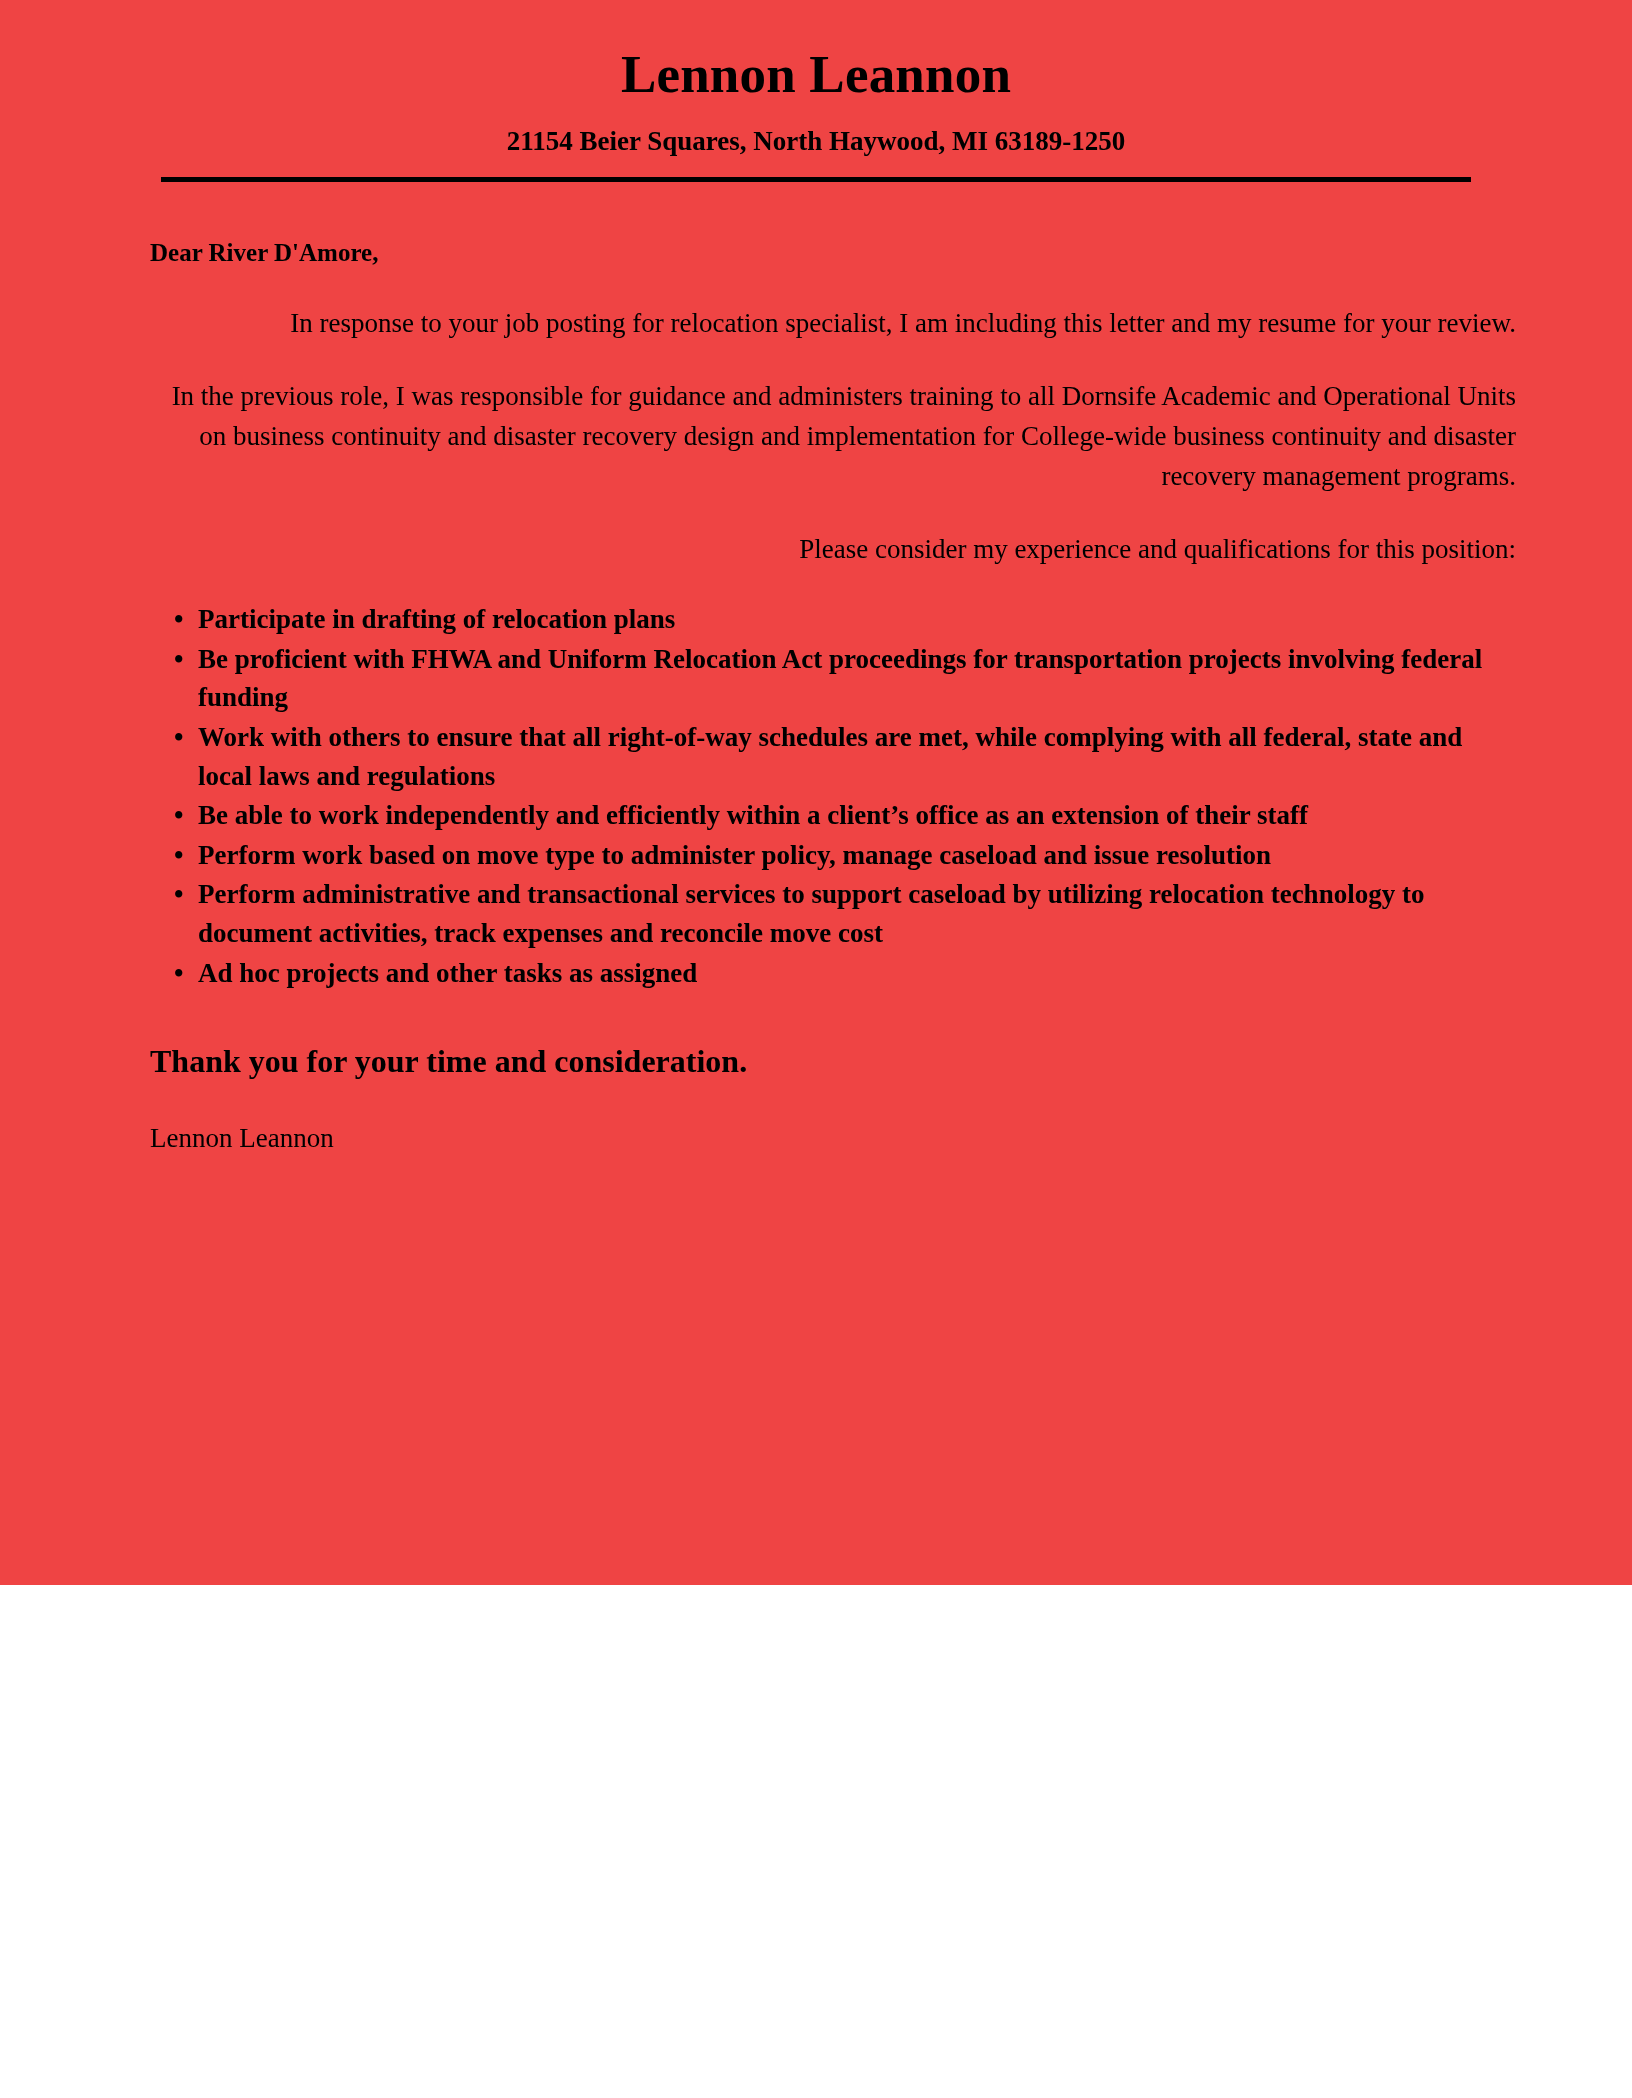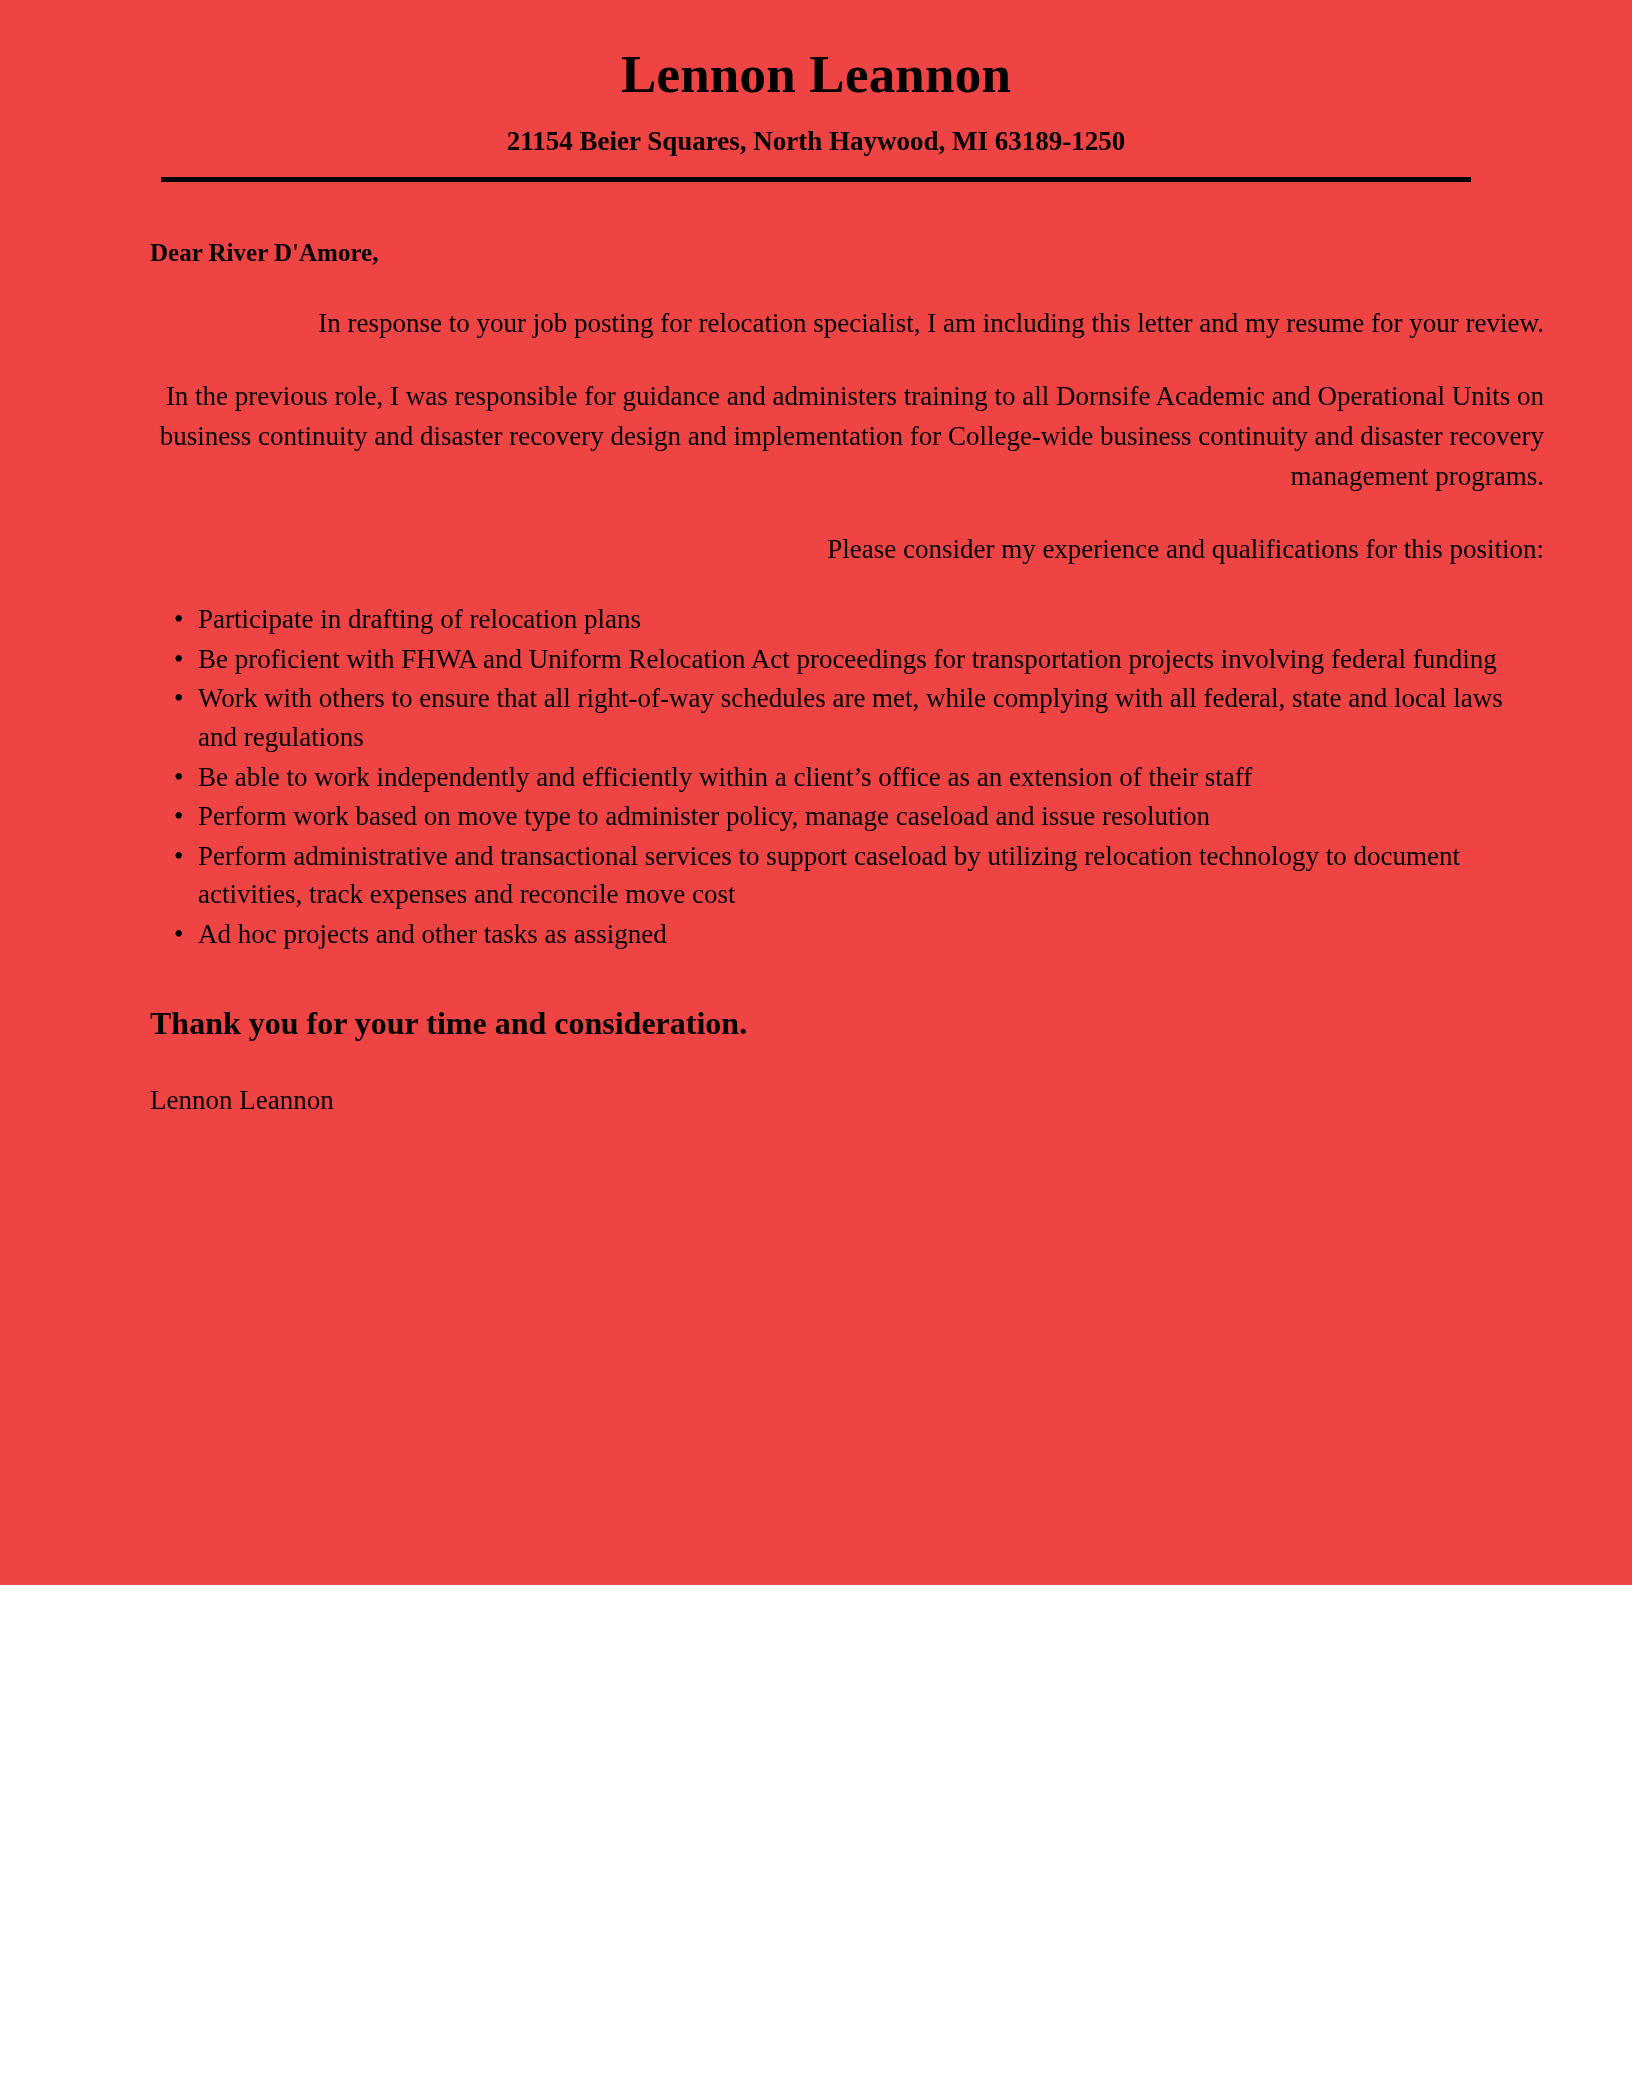--- a/index.html
+++ b/index.html
@@ -43,21 +43,21 @@
   }
   .rule {
     margin: 20px auto 0 auto;
     width: 1310px;
     height: 5px;
     background: #000000;
   }
 
   
   .letter-body {
-    padding: 0 88px 0 150px;
+    padding: 0 116px 0 150px;
     margin-top: 54px;
   }
   .salutation {
     font-size: 25px;
     font-weight: bold;
     margin: 0 0 34px 0;
     line-height: 1.35;
   }
   .para {
     font-size: 27px;
@@ -72,20 +72,21 @@
     list-style: none;
     margin: 0 0 0 0;
     padding: 0;
   }
   ul.quals li {
     font-size: 27px;
     line-height: 1.43;
     position: relative;
     padding-left: 48px;
     margin: 0 0 1px 0;
+    font-weight: bold;
   }
   ul.quals li::before {
     content: "\2022";
     position: absolute;
     left: 24px;
     top: 0;
     font-size: 27px;
     line-height: 1.43;
   }
   .closing-bold {

